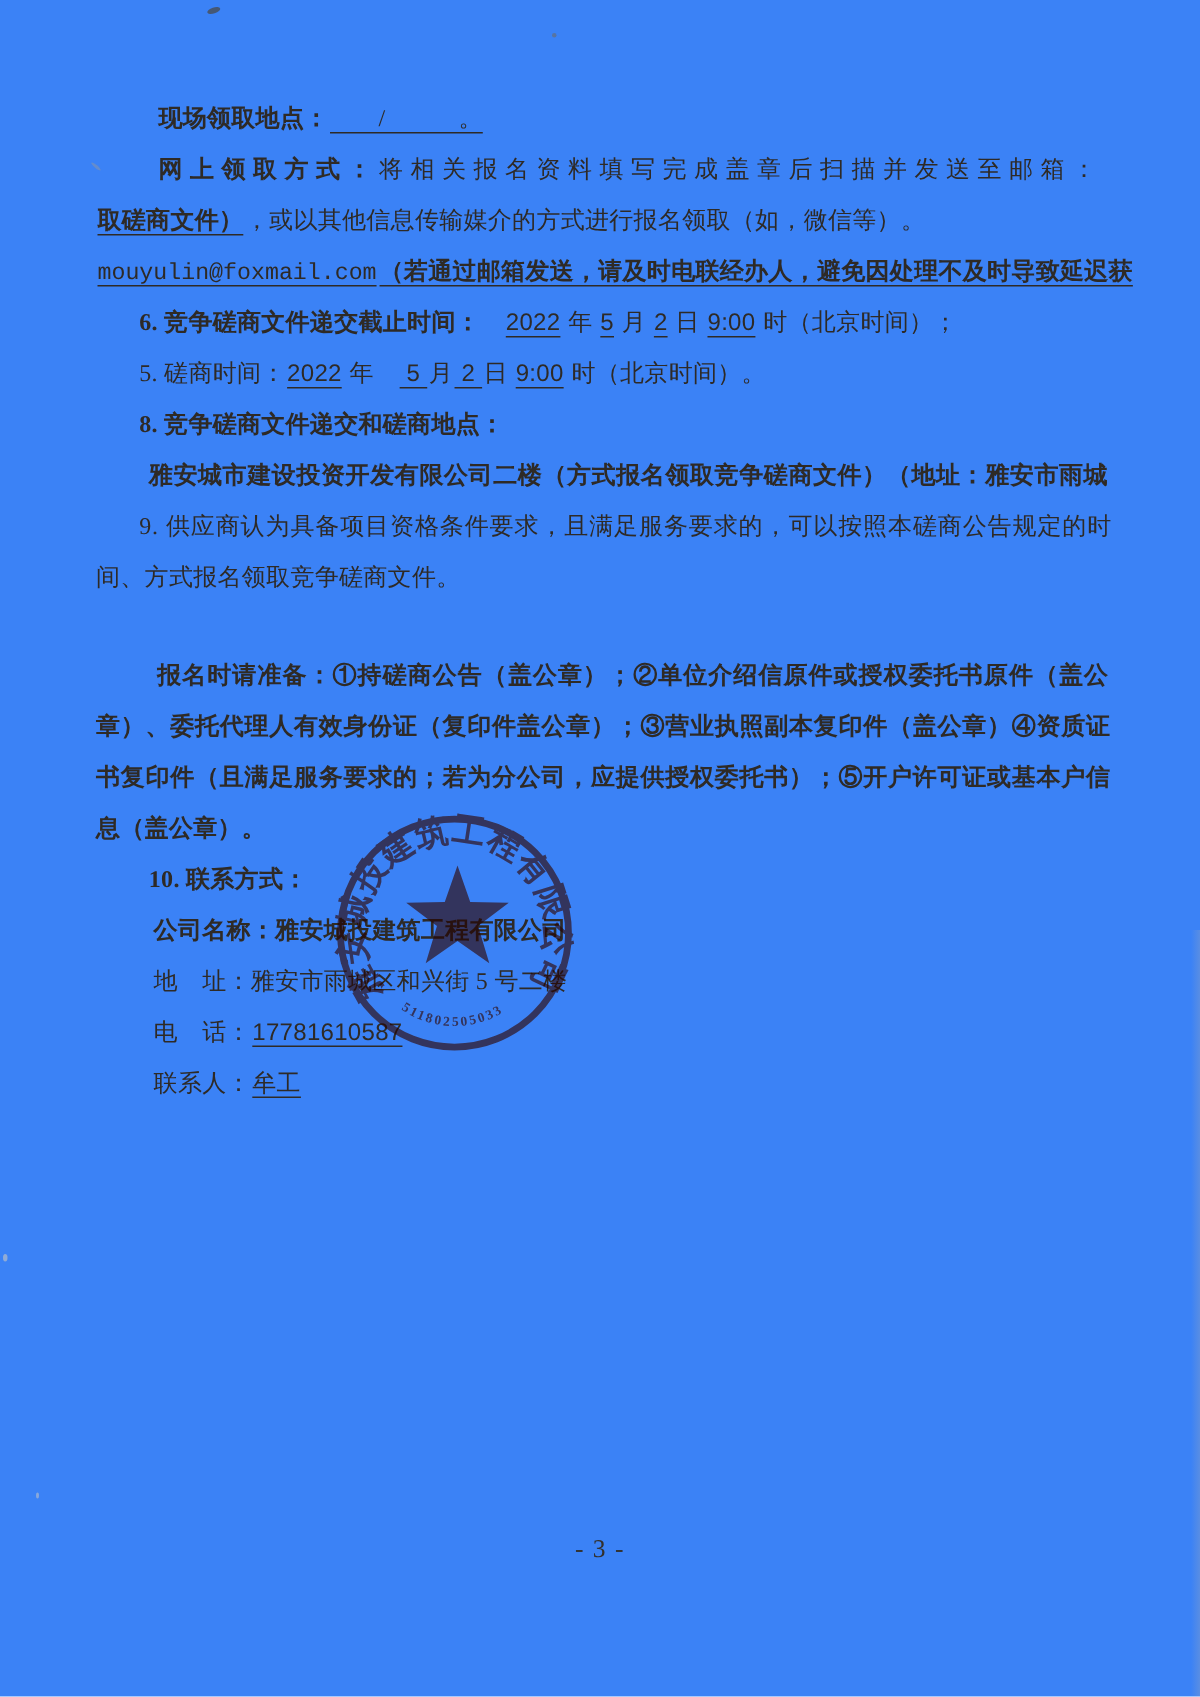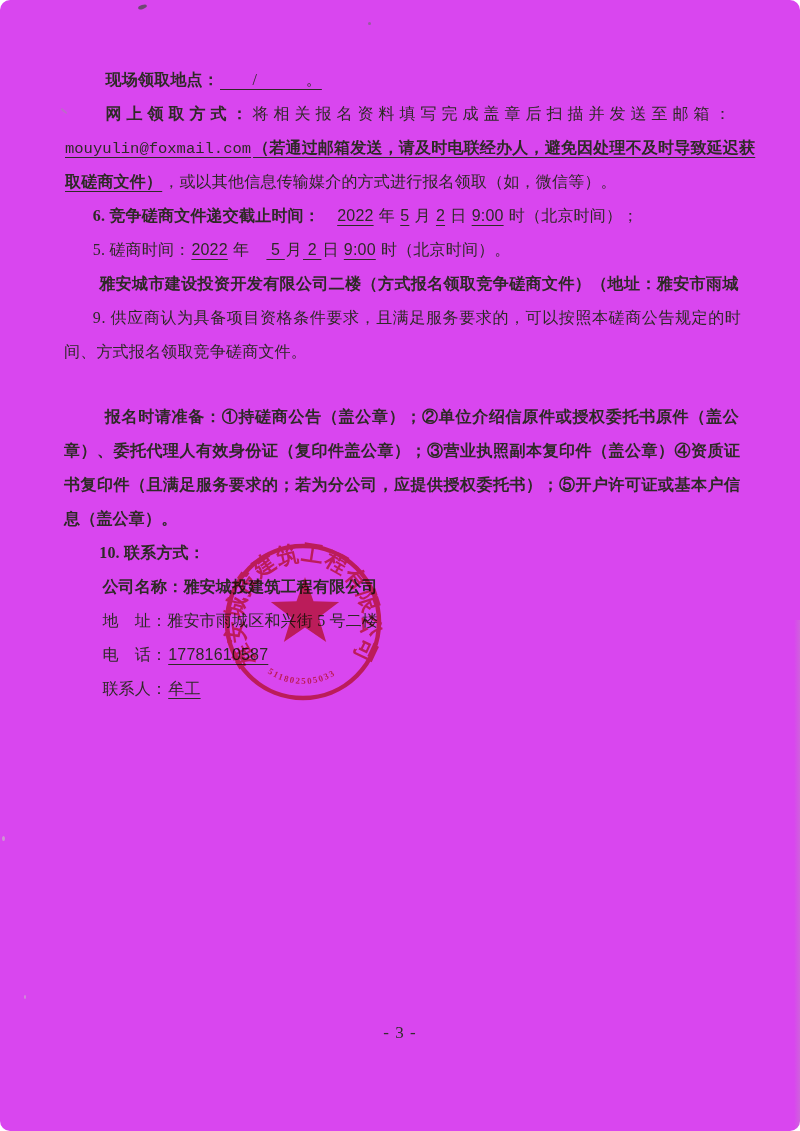--- a/index.html
+++ b/index.html
@@ -1,22 +1,21 @@
 <!DOCTYPE html>
 <html><head>
 <meta charset="utf-8">
 <style>
   html,body{margin:0;padding:0;}
   body{background:#ffffff;}
   .page{
     position:relative;width:800px;height:1131px;overflow:hidden;
-    background:#d946ef;
+    background:#3b82f6;
     color:#2e2a26;
     font-family:"Liberation Serif","DejaVu Serif",serif;
-    border-radius:10px;
   }
   .content{position:absolute;left:64px;top:63px;width:678px;}
   .line{
     height:34px;line-height:34px;font-size:16px;
     white-space:nowrap;letter-spacing:0.2px;
   }
   .b{font-weight:700;}
   .u{
     text-decoration:underline;
     text-underline-offset:4px;
@@ -51,24 +50,25 @@
   }
 </style>
 </head>
 <body>
 
 <div class="page">
 
   <div class="content" id="doc-lines">
       <div class="line" style="text-indent: 2.6em;"><span class="b">现场领取地点：</span><span class="u">　　/　　　。</span></div>
       <div class="line" style="text-indent: 2.6em; letter-spacing: 5px;"><span class="b">网上领取方式：</span><span>将相关报名资料填写完成盖章后扫描并发送至邮箱：</span></div>
+      <div class="line"><span class="b u">取磋商文件）</span><span>，或以其他信息传输媒介的方式进行报名领取（如，微信等）。</span></div>
       <div class="line"><span class="u seg-mono">mouyulin@foxmail.com</span><span class="b u">（若通过邮箱发送，请及时电联经办人，避免因处理不及时导致延迟获</span></div>
-      <div class="line"><span class="b u">取磋商文件）</span><span>，或以其他信息传输媒介的方式进行报名领取（如，微信等）。</span></div>
       <div class="line" style="text-indent: 1.8em;"><span class="b">6. 竞争磋商文件递交截止时间：</span><span>　</span><span class="u seg-serif">2022</span><span> 年 </span><span class="u seg-serif">5</span><span> 月 </span><span class="u seg-serif">2</span><span> 日 </span><span class="u seg-serif">9:00</span><span> 时（北京时间）；</span></div>
       <div class="line" style="text-indent: 1.8em;"><span>5. 磋商时间：</span><span class="u seg-serif">2022</span><span> 年　</span><span class="u seg-serif"> 5 </span><span> 月</span><span class="u seg-serif"> 2 </span><span> 日 </span><span class="u seg-serif">9:00</span><span> 时（北京时间）。</span></div>
+      <div class="line" style="text-indent: 1.8em;"><span class="b">8. 竞争磋商文件递交和磋商地点：</span></div>
       <div class="line" style="text-indent: 2.2em; letter-spacing: 0.4px;"><span class="b">雅安城市建设投资开发有限公司二楼（方式报名领取竞争磋商文件）（地址：雅安市雨城</span></div>
       <div class="line" style="text-indent: 1.8em; letter-spacing: 0.6px;"><span>9. 供应商认为具备项目资格条件要求，且满足服务要求的，可以按照本磋商公告规定的时</span></div>
       <div class="line"><span>间、方式报名领取竞争磋商文件。</span></div>
       <div class="line" style="text-indent: 2.55em; letter-spacing: 0.7px; margin-top: 31px;"><span class="b">报名时请准备：①持磋商公告（盖公章）；②单位介绍信原件或授权委托书原件（盖公</span></div>
       <div class="line" style="letter-spacing: 0.5px;"><span class="b">章）、委托代理人有效身份证（复印件盖公章）；③营业执照副本复印件（盖公章）④资质证</span></div>
       <div class="line" style="letter-spacing: 0.5px;"><span class="b">书复印件（且满足服务要求的；若为分公司，应提供授权委托书）；⑤开户许可证或基本户信</span></div>
       <div class="line"><span class="b">息（盖公章）。</span></div>
       <div class="line" style="text-indent: 2.2em;"><span class="b">10. 联系方式：</span></div>
       <div class="line" style="text-indent: 2.4em;"><span class="b">公司名称：</span><span class="b">雅安城投建筑工程有限公司</span></div>
       <div class="line" style="text-indent: 2.4em;"><span>地　址：</span><span>雅安市雨城区和兴街 5 号二楼</span></div>

